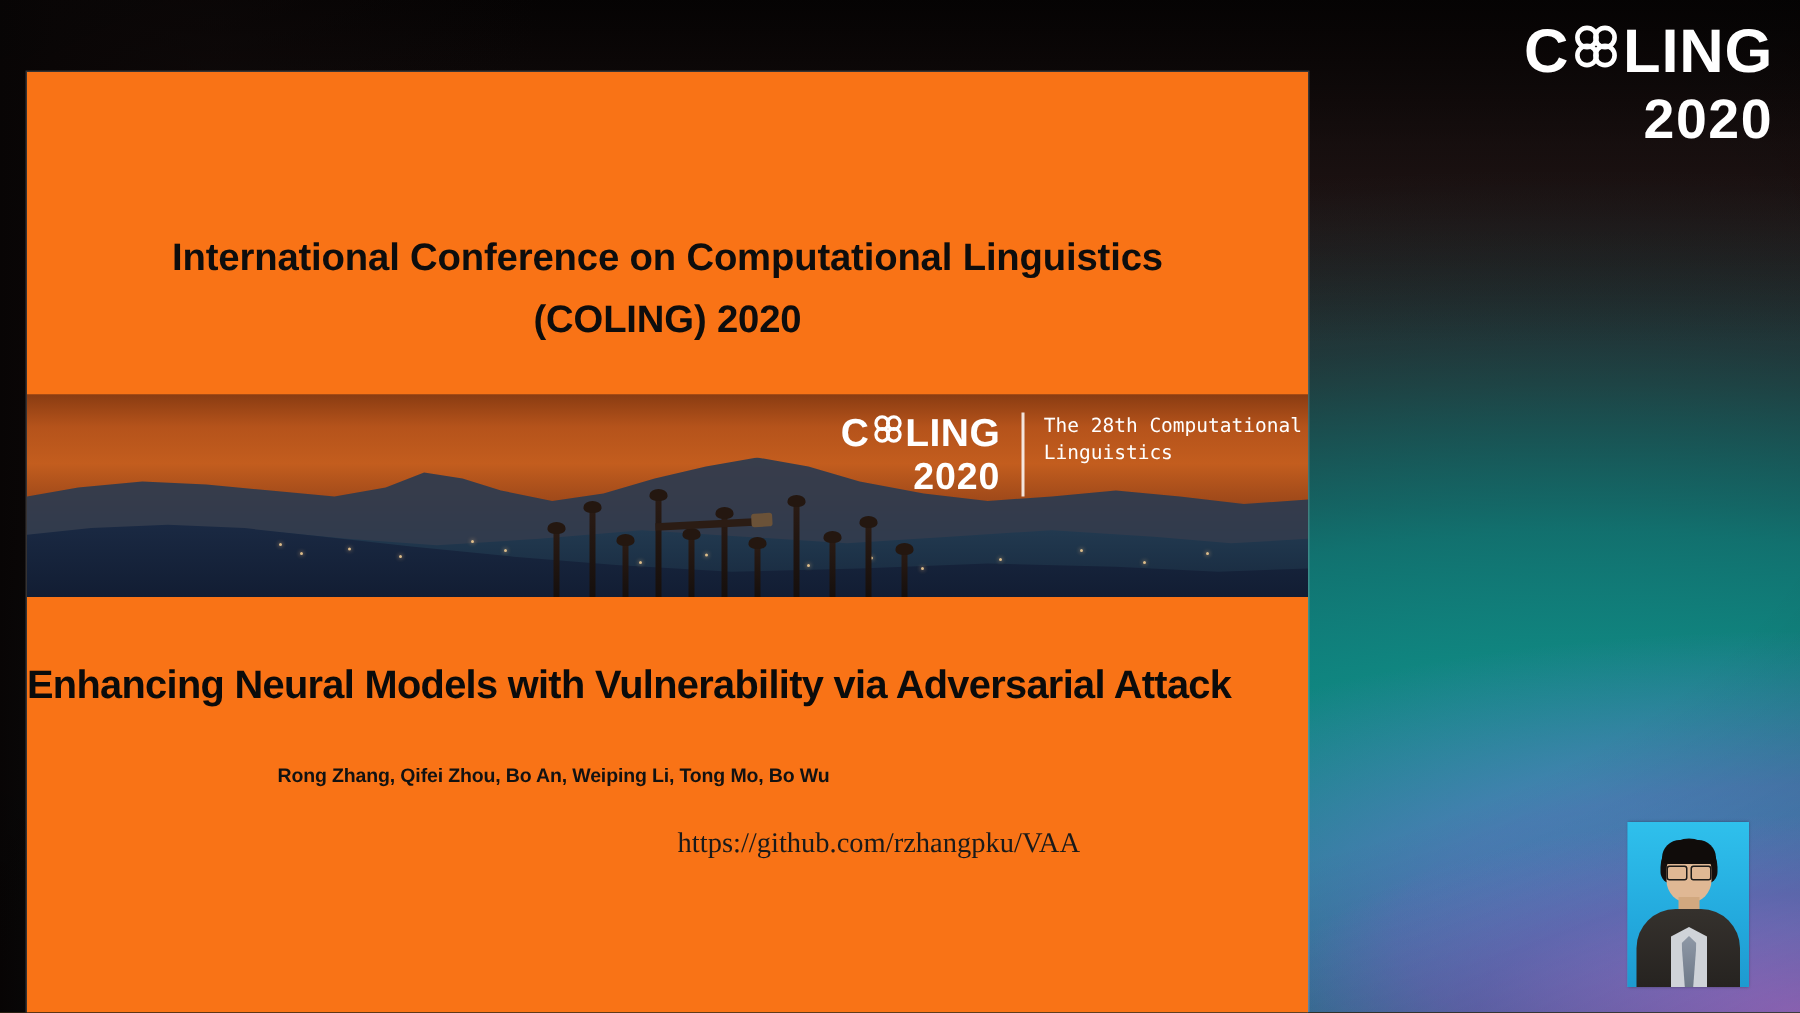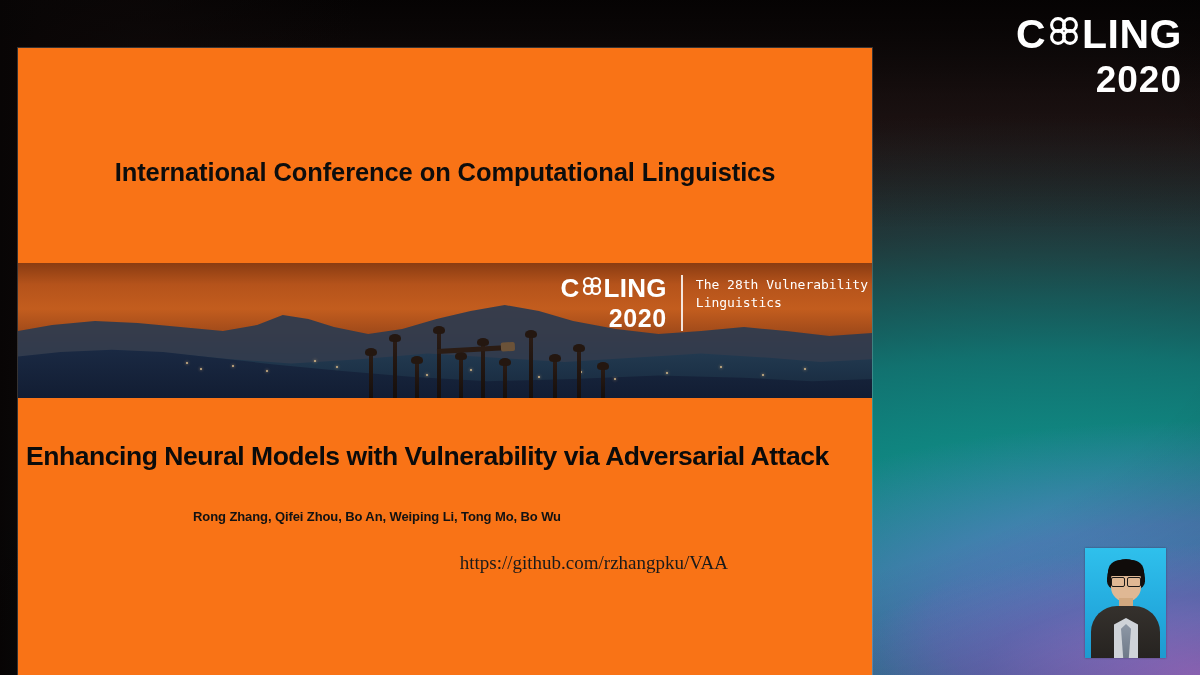--- a/index.html
+++ b/index.html
@@ -208,21 +208,21 @@
     margin-right:13px;
   }
   #bl-sub {
     font-family:"DejaVu Sans Mono", monospace;
     font-size:13px; line-height:18px; color:#ffffff;
     letter-spacing:0px; padding-top:1px; padding-right:4px;
     white-space:nowrap;
   }
 
   
-  #paper-block { position:absolute; left:8px; top:350px; width:702px; }
+  #paper-block { position:absolute; left:0; top:350px; width:702px; }
   #paper-title {
     text-align:center; color:#0b0b0b;
     font-size:26.5px; font-weight:700; letter-spacing:-0.45px;
     margin-top:43px; white-space:nowrap;
   }
   #paper-authors {
     text-align:center; color:#121212;
     font-size:13px; font-weight:700; letter-spacing:-0.1px;
     margin-top:37px;
   }
@@ -310,20 +310,21 @@
       </span>
       <span>LING</span>
     </div>
     <div id="wm-line2">2020</div>
   </div>
 
   <div id="slide">
 
     <div id="slide-heading">
       <div class="hline">International Conference on Computational Linguistics</div>
+      <div class="hline">(COLING) 2020</div>
     </div>
 
     <div id="banner">
       <div id="banner-sky"></div>
       <div id="ridge-far"></div>
       <div id="ridge-mid"></div>
       <div id="ridge-near"></div>
 
       <div id="banner-lights">
         <i style="left:168px; bottom:34px;"></i>
@@ -371,21 +372,21 @@
                   <circle cx="23" cy="23" r="6.4"></circle>
                 </g>
               </svg>
             </span>
             <span>LING</span>
           </div>
           <div id="bl-2020">2020</div>
         </div>
         <div id="bl-divider"></div>
         <div id="bl-sub">
-          <div>The 28th Vulnerability</div>
+          <div>The 28th Computational</div>
           <div>Linguistics</div>
         </div>
       </div>
     </div>
 
     <div id="paper-block">
       <div id="paper-title">Enhancing Neural Models with Vulnerability via Adversarial Attack</div>
       <div id="paper-authors">Rong Zhang, Qifei Zhou, Bo An, Weiping Li, Tong Mo, Bo Wu</div>
       <div id="paper-link">https://github.com/rzhangpku/VAA</div>
     </div>

